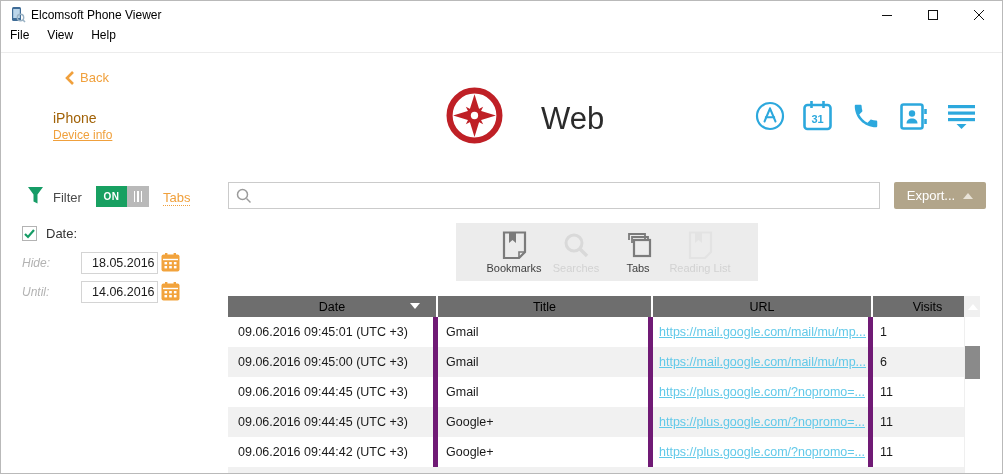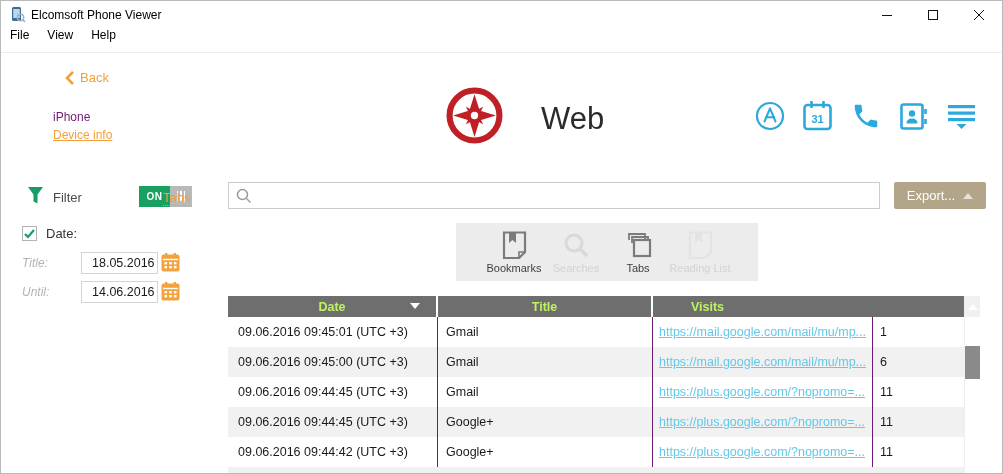--- a/index.html
+++ b/index.html
@@ -14,26 +14,26 @@
   .app-icon { position:absolute; left:8px; top:5px; width:17px; height:17px; }
   .win-title { position:absolute; left:30px; top:7px; font-size:12px; color:#000; }
   .win-controls { position:absolute; right:0; top:0; height:27px; display:flex; }
   .win-btn { width:46px; height:27px; display:flex; align-items:center; justify-content:center; background:transparent; border:none; cursor:pointer; }
   
   .menubar { position:absolute; left:0; top:27px; width:100%; height:25px; background:#fff; border-bottom:1px solid #ececec; display:flex; }
   .menu-item { padding:0 9px; font-size:12px; color:#000; cursor:default; }
   
   .sidebar { position:absolute; left:0; top:52px; width:226px; height:422px; background:#fff; }
   .back-btn { position:absolute; left:64px; top:17px; display:flex; align-items:center; gap:6px; color:#f0a03c; font-size:13px; cursor:pointer; }
-  .device-name { position:absolute; left:52px; top:57px; font-size:12px; color:#701a75; }
+  .device-name { position:absolute; left:52px; top:57px; font-size:14px; color:#a16207; }
   .device-info { position:absolute; left:52px; top:75px; font-size:12px; color:#f0a03c; text-decoration:underline; cursor:pointer; }
   .filter-row { position:absolute; left:0; top:130px; width:226px; height:28px; }
   .funnel { position:absolute; left:26px; top:3px; }
   .filter-label { position:absolute; left:52px; top:7px; font-size:13px; color:#4a4a4a; }
-  .toggle { position:absolute; left:95px; top:3px; width:53px; height:35px; display:flex; cursor:pointer;margin-left:43px; }
+  .toggle { position:absolute; left:95px; top:3px; width:53px; height:35px; display:flex; cursor:pointer; }
   .toggle-on { width:31px; height:21px; background:#18a061; color:#fff; font-size:10px; font-weight:bold; display:flex; align-items:center; justify-content:center; letter-spacing:.5px; }
   .toggle-off { width:22px; height:21px; background:#b9b9b9; display:flex; align-items:center; justify-content:center; gap:2px; }
   .toggle-off i { display:block; width:1.5px; height:11px; background:#fff; }
   .hide-link { position:absolute; left:162px; top:7px; font-size:13px; color:#f0a03c; border-bottom:1px dotted #f0a03c; cursor:pointer; }
   .date-row { position:absolute; left:0; top:172px; width:226px; }
   .checkbox { position:absolute; left:21px; top:1px; width:15px; height:15px; background:#fff; border:1px solid #b3b3b3; display:flex; align-items:center; justify-content:center; cursor:pointer; }
   .date-label { position:absolute; left:45px; top:1px; font-size:13px; color:#333; }
   .field-row { position:absolute; left:0; width:226px; height:22px; }
   .field-row.from { top:199px; }
   .field-row.until { top:228px; }
@@ -53,27 +53,27 @@
   .export-caret { width:0; height:0; border-left:5px solid transparent; border-right:5px solid transparent; border-bottom:6px solid #e8e2d6; }
   
   .tabstrip { position:absolute; left:229px; top:170px; width:302px; height:58px; background:#ececec; display:flex; align-items:center; justify-content:center; gap:4px; }
   .tab { width:58px; height:50px; display:flex; flex-direction:column; align-items:center; justify-content:flex-end; gap:3px; cursor:pointer; background:none; border:none; padding:0 0 3px 0; }
   .tab-label { font-size:11px; color:#3f3f3f; font-family:"Liberation Sans",sans-serif; white-space:nowrap;text-align:right; }
   .tab.active .tab-label { color:#ee8b1f; }
   .tab.disabled .tab-label { color:#d2d2d2; }
   
   .table { position:absolute; left:1px; top:243px; width:736px; }
   .thead { display:flex; height:21px; background:#6e6e6e; }
-  .th { color:#bef264; font-size:12.5px; display:flex; align-items:center; justify-content:center; position:relative; border-right:2px solid #fff; cursor:pointer;font-weight:bold; }
+  .th { color:#000000; font-size:12.5px; display:flex; align-items:center; justify-content:center; position:relative; border-right:2px solid #fff; cursor:pointer; }
   .th:last-child { border-right:none;padding-left:20px; }
   .th-date { width:210px; } .th-title { width:215px; } .th-url { width:220px; } .th-visits { width:89px; }
   .sort-caret { position:absolute; right:16px; top:7px; width:0; height:0; border-left:5px solid transparent; border-right:5px solid transparent; border-top:6px solid #fff; }
   .tbody .row { display:flex; height:30px; background:#fff; }
   .tbody .row.alt { background:#f1f1f1; }
-  .cell { display:flex; align-items:center; font-size:12.5px; color:#1a1a1a; border-right:1px solid #701a75; overflow:hidden; white-space:nowrap; }
+  .cell { display:flex; align-items:center; font-size:12.5px; color:#1a1a1a; border-right:5px solid #701a75; overflow:hidden; white-space:nowrap; }
   .c-date { width:210px; padding-left:10px; }
   .c-title { width:215px; padding-left:8px; }
   .c-url { width:220px; padding-left:6px; }
   .c-visits { width:89px; padding-left:7px; border-right:none; }
   .c-url a { color:#62c9e9; text-decoration:underline; cursor:pointer; }
   .partial-row { height:8px; background:#f1f1f1; width:736px; }
   
   .vscroll { position:absolute; left:737px; top:243px; width:15px; height:179px; background:#fff; border-left:1px solid #efefef; }
   .vscroll-up { width:15px; height:21px; background:#f0f0f0; border:none; display:flex; align-items:center; justify-content:center; cursor:pointer; padding:0; }
   .vscroll-up i { width:0; height:0; border-left:5px solid transparent; border-right:5px solid transparent; border-bottom:6px solid #fff; display:block; }
@@ -147,21 +147,21 @@
     <div class="date-row">
       <span class="checkbox">
         <svg width="11" height="10" viewBox="0 0 11 10">
             <polyline points="1,5 4,8 10,1" fill="none" stroke="#169c66" stroke-width="2.2"></polyline>
           </svg>
       </span>
       <span class="date-label">Date:</span>
     </div>
 
     <div class="field-row from">
-      <span class="field-label">Title:</span>
+      <span class="field-label">Hide:</span>
       <input class="date-input" value="18.05.2016" style="">
       <button class="cal-btn">
         <svg width="19" height="19" viewBox="0 0 19 19">
           <rect x="0.5" y="1.5" width="18" height="17" rx="2" fill="#f2a33c"></rect>
           <rect x="4" y="0" width="2.4" height="4" fill="#f2a33c"></rect>
             <rect x="12.6" y="0" width="2.4" height="4" fill="#f2a33c"></rect>
           <line x1="2" y1="6.5" x2="17" y2="6.5" stroke="#fff" stroke-width="1.4"></line>
           <g fill="#fff">
             <rect x="3.5" y="9" width="2.6" height="2.4"></rect>
               <rect x="8.2" y="9" width="2.6" height="2.4"></rect>
@@ -296,20 +296,21 @@
       </button>
     </div>
 
     <div class="table">
       <div class="thead">
         <div class="th th-date">
           <span>Date</span>
           <span class="sort-caret"></span>
         </div>
         <div class="th th-title">Title</div>
+        <div class="th th-url">URL</div>
         <div class="th th-visits">Visits</div>
       </div>
       <div class="tbody">
   <div class="row">
     <div class="cell c-date">09.06.2016 09:45:01 (UTC +3)</div>
     <div class="cell c-title">Gmail</div>
     <div class="cell c-url">
               <a>https://mail.google.com/mail/mu/mp...</a>
             </div>
     <div class="cell c-visits">1</div>

